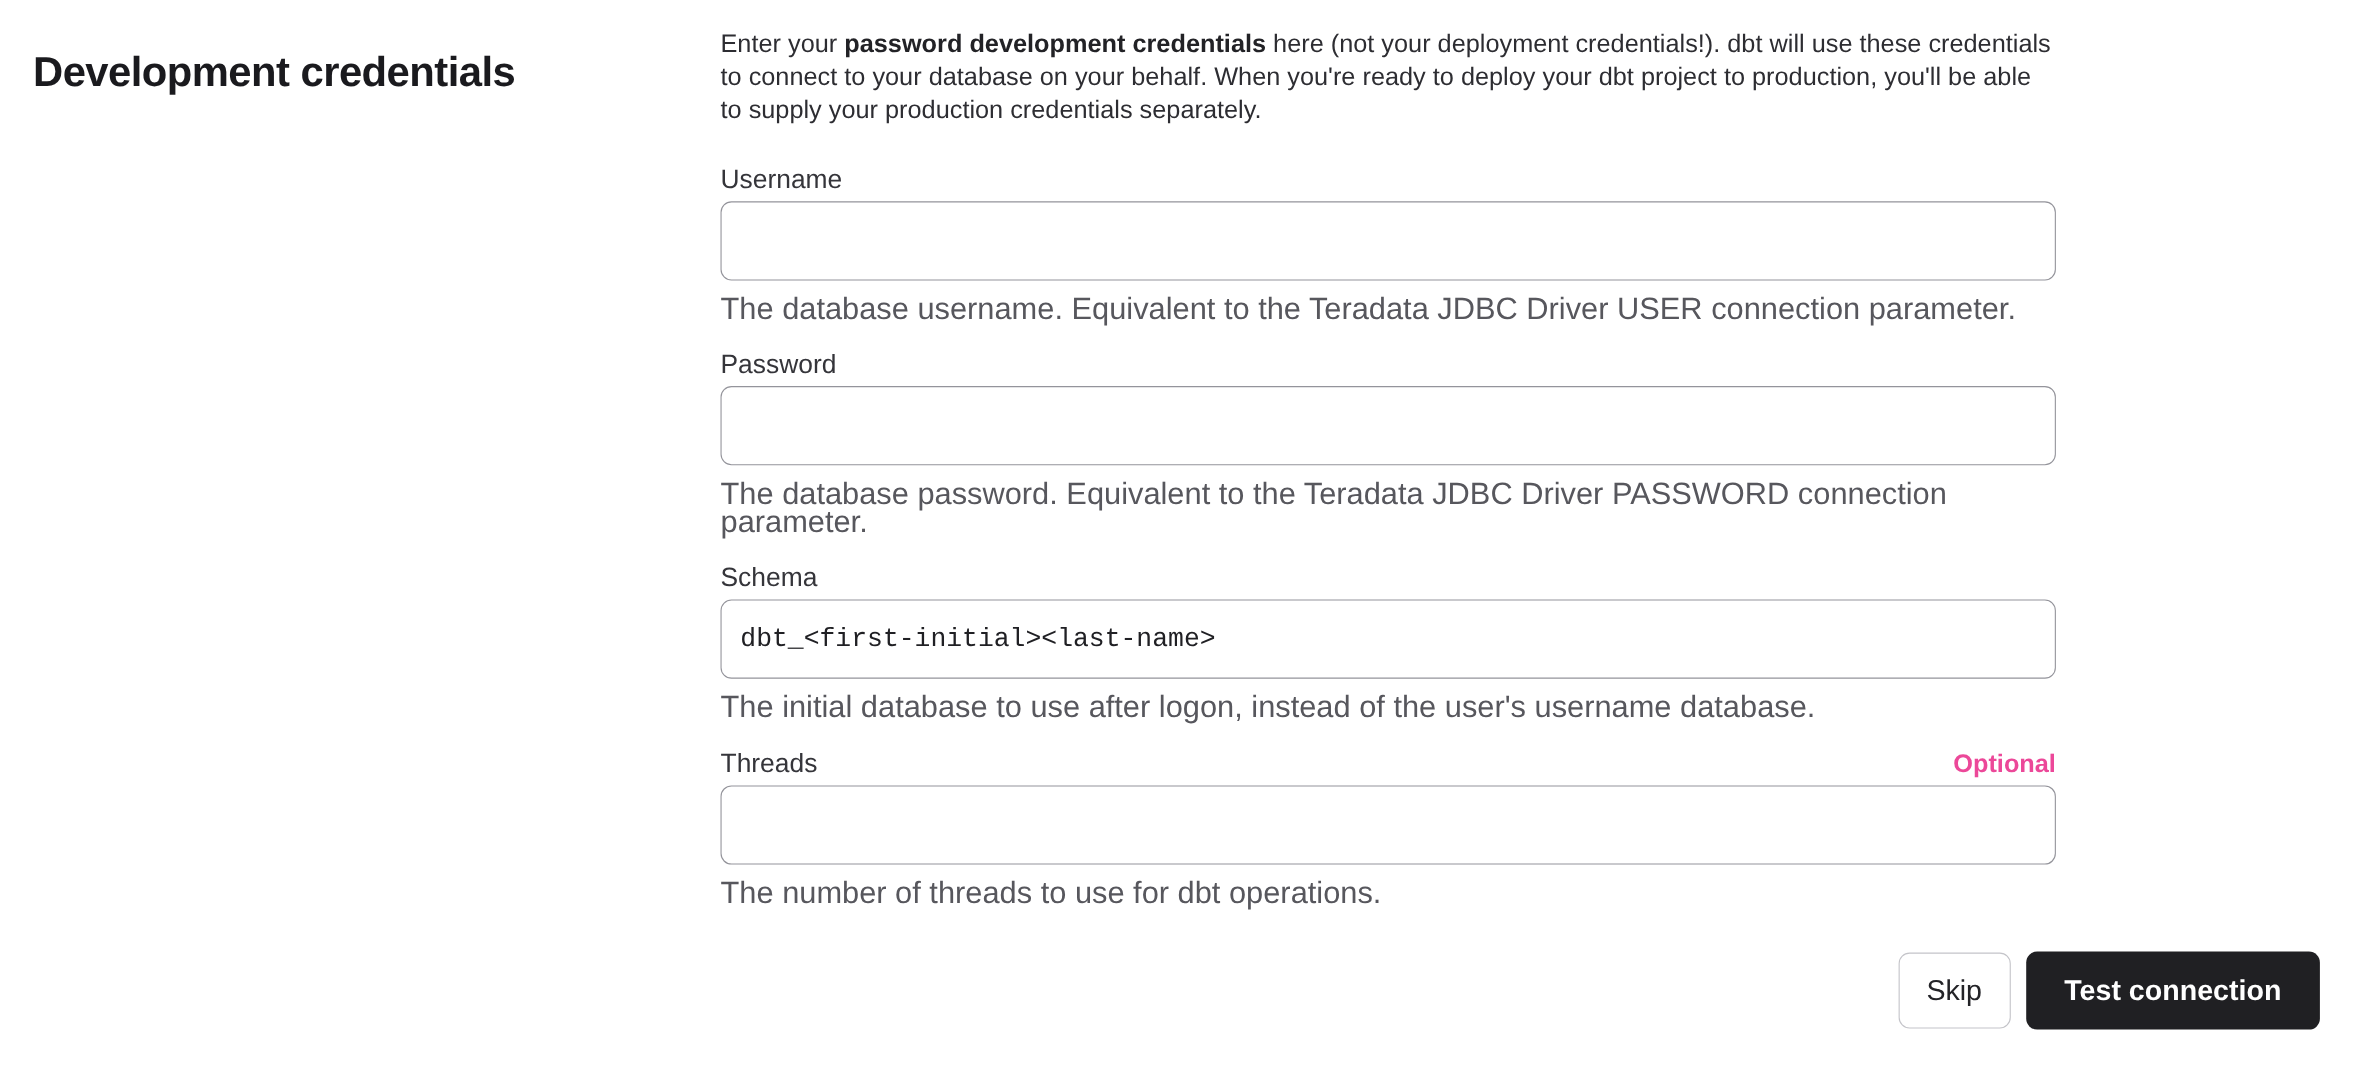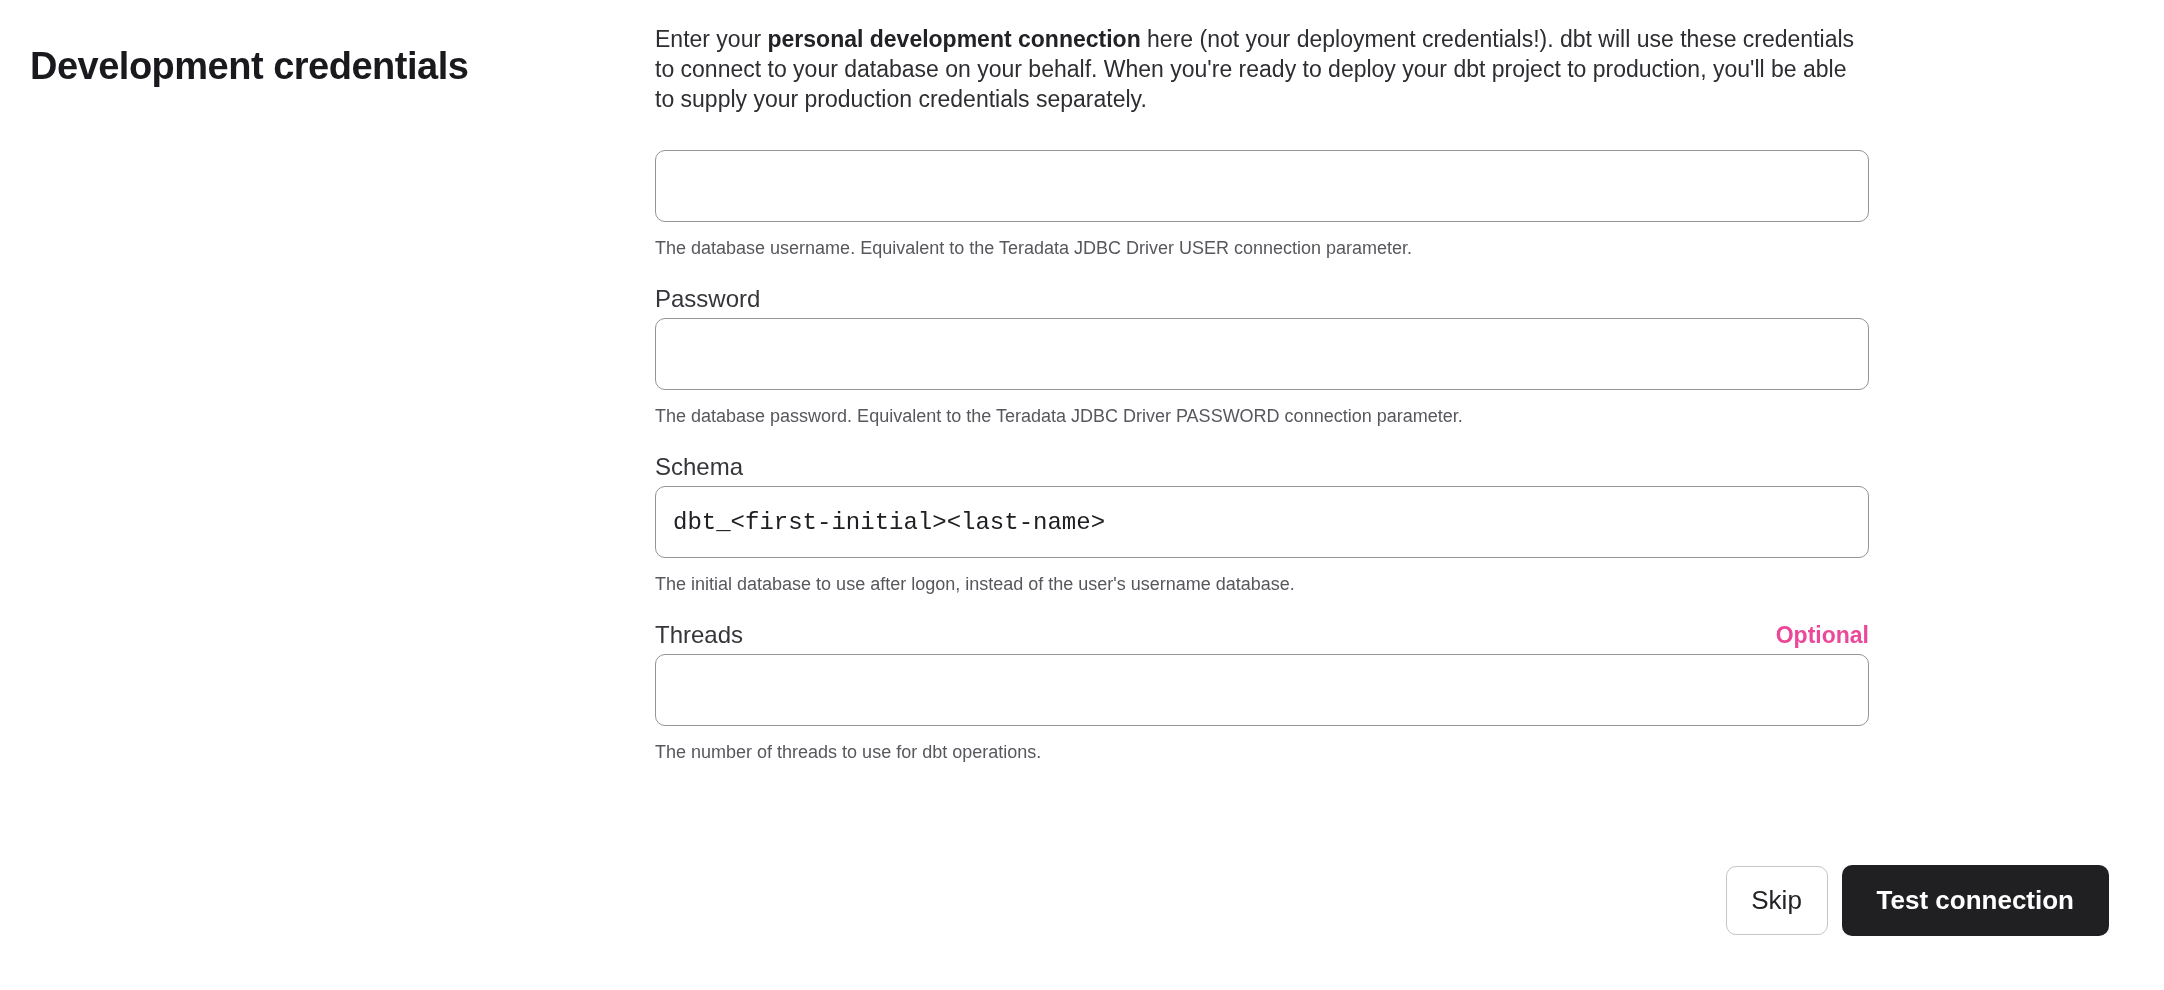--- a/index.html
+++ b/index.html
@@ -68,21 +68,21 @@
     border-radius: 10px;
     background: #ffffff;
     padding: 0 17px;
     font-family: Liberation Mono, monospace;
     font-size: 24px;
     color: #202024;
     outline: none;
   }
 
   .help-text {
-    font-size: 18px;
+    font-size: 28px;
     line-height: 26px;
     color: #57575d;
     margin-top: 13px;
   }
 
   .footer {
     position: absolute;
     top: 865px;
     right: 55px;
     display: flex;
@@ -115,23 +115,27 @@
 </style>
 </head>
 <body>
 
 <div class="page">
 
   <h1 class="page-title">Development credentials</h1>
 
   <div class="content">
 
-    <p class="intro"><span>Enter your </span><span class="bold">personal development connection</span><span> here (not your deployment credentials!). dbt will use these credentials to connect to your database on your behalf. When you're ready to deploy your dbt project to production, you'll be able to supply your production credentials separately.</span></p>
+    <p class="intro"><span>Enter your </span><span class="bold">password development credentials</span><span> here (not your deployment credentials!). dbt will use these credentials to connect to your database on your behalf. When you're ready to deploy your dbt project to production, you'll be able to supply your production credentials separately.</span></p>
 
     <div class="field-group">
+      <div class="label-row">
+        <span class="field-label">Username</span>
+        <span class="optional-badge"></span>
+      </div>
       <input class="text-input" type="text" value="" style="">
       <div class="help-text">The database username. Equivalent to the Teradata JDBC Driver USER connection parameter.</div>
     </div>
 
     <div class="field-group">
       <div class="label-row">
         <span class="field-label">Password</span>
         <span class="optional-badge"></span>
       </div>
       <input class="text-input" type="password" value="" style="">

